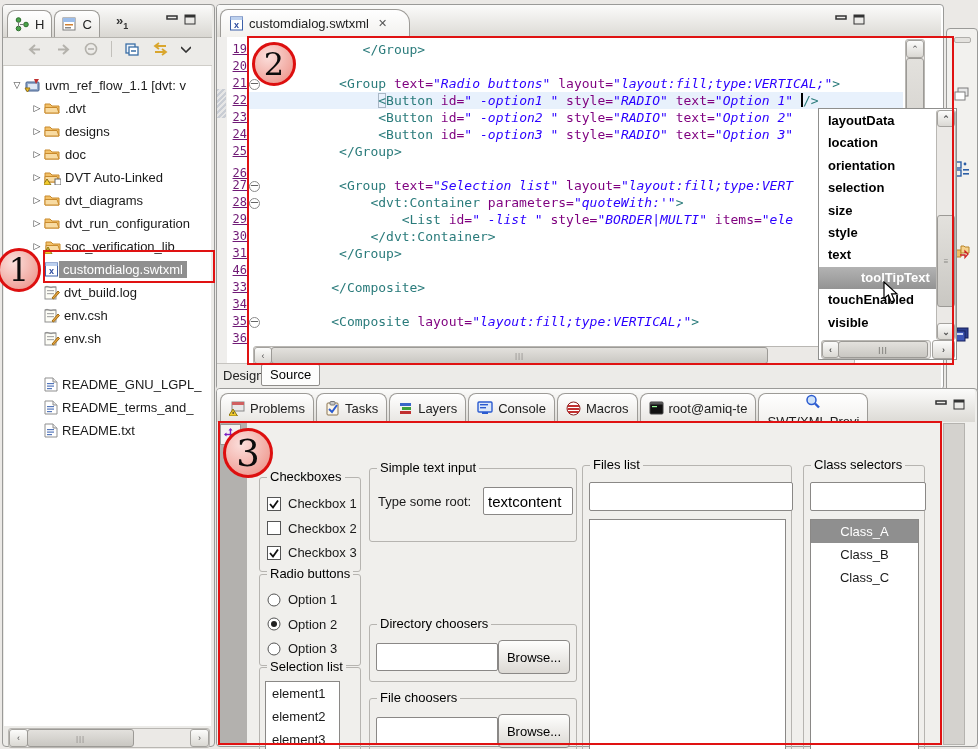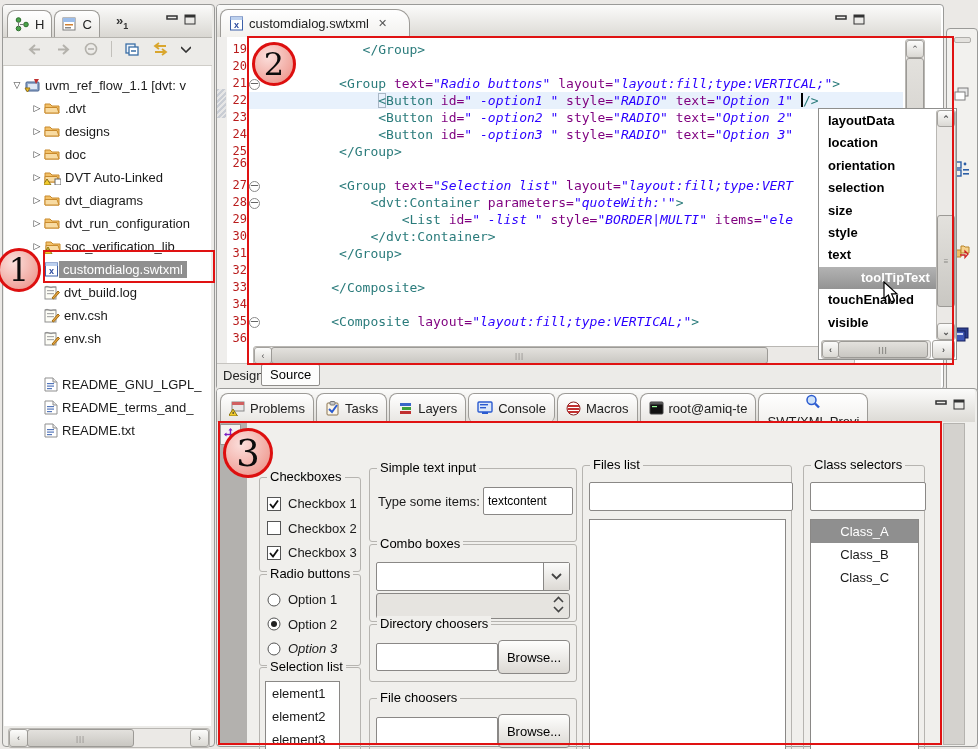--- a/index.html
+++ b/index.html
@@ -20,21 +20,21 @@
   
   .tree-row{position:absolute;left:0;height:22px;display:flex;align-items:center;white-space:nowrap;width:100%;}
   .tree-row .twisty{width:14px;text-align:center;font-size:9px;color:#333;flex:none;}
   .tree-row .lbl{padding:1px 4px;}
   .tree-row.sel .lbl{background:#8f8f8f;color:#fff;}
   .tree-row.sel{z-index:2;}
   .icon{display:inline-flex;align-items:center;justify-content:center;flex:none;}
   
   .code{font-family:"DejaVu Sans Mono",monospace;font-size:13px;line-height:17px;white-space:pre;}
   .gutter-num{position:absolute;right:6px;font-family:"DejaVu Sans Mono",monospace;
-              font-size:12px;color:#b91c1c;line-height:17px;}
+              font-size:12px;color:#701a75;line-height:17px;text-decoration:underline;}
   .fold{position:absolute;left:22px;width:9px;height:9px;border:1px solid #8a8a8a;border-radius:50%;
         background:#fff;}
   .fold::after{content:"";position:absolute;left:1px;right:1px;top:3px;height:1px;background:#666;}
   .seg-pl{color:#000;}
   .seg-tg{color:#2a7b7b;}
   .seg-at{color:#7f007f;}
   .seg-av{color:#2a00ff;font-style:italic;}
   .seg-tgb{color:#2a7b7b;box-shadow:0 0 0 1px #a9b7c6 inset;}
   .caret{display:inline-block;width:2px;height:14px;background:#000;vertical-align:-2px;}
   
@@ -46,21 +46,21 @@
             border-radius:3px;display:flex;align-items:center;justify-content:center;}
   .grip{color:#8a8884;font-size:8px;letter-spacing:1px;}
   
   .dd{background:#fff;border:1px solid #8f8f8d;z-index:30;}
   .dd-item{height:22.4px;line-height:22.4px;padding-left:9px;color:#000;}
   .dd-item.sel{background:linear-gradient(#b3b3b3,#939393);color:#fff;padding-left:42px;}
   
   .group{position:absolute;border:1px solid #b6b4b0;border-radius:3px;}
   .group-title{position:absolute;top:-9px;left:7px;background:#f0efec;padding:0 3px;color:#000;}
   .tinput{position:absolute;background:#fff;border:1px solid #8a8886;border-radius:2px;
-          font-size:12px;padding:0 4px;display:flex;align-items:center;color:#000;}
+          font-size:15px;padding:0 4px;display:flex;align-items:center;color:#000;}
   .btn{position:absolute;background:linear-gradient(#fefefd,#dcd9d4);border:1px solid #8a8886;
        border-radius:4px;display:flex;align-items:center;justify-content:center;color:#000;}
   .listbox{position:absolute;background:#fff;border:1px solid #8a8886;}
   .cbrow,.rdrow{position:absolute;display:flex;align-items:center;gap:7px;}
   .li-row{height:23px;line-height:23px;padding-left:6px;white-space:nowrap;}
   .li-row.sel{background:#8f8f8f;color:#fff;}
   .li-center{text-align:center;padding-left:0;}
   
   .redbox{position:absolute;border:2px solid #e01212;z-index:40;pointer-events:none;}
   .redcircle{position:absolute;border:3px solid #dd0f0f;border-radius:50%;z-index:41;
@@ -376,29 +376,29 @@
   <div class="abs" style="left:10px;top:32px;width:26px;height:326px;background:#fff;"></div>
   <div id="gutter" class="abs" style="left:10px;top:32px;width:26px;height:326px;">
       <div class="gutter-num" style="top: 4px;">19</div>
       <div class="gutter-num" style="top: 21px;">20</div>
       <div class="gutter-num" style="top: 38px;">21</div>
       <span class="fold" style="top: 42px;"></span>
       <div class="gutter-num" style="top: 55px;">22</div>
       <div class="gutter-num" style="top: 72px;">23</div>
       <div class="gutter-num" style="top: 89px;">24</div>
       <div class="gutter-num" style="top: 106px;">25</div>
-      <div class="gutter-num" style="top: 118px;">26</div>
+      <div class="gutter-num" style="top: 128px;">26</div>
       <div class="gutter-num" style="top: 140px;">27</div>
       <span class="fold" style="top: 144px;"></span>
       <div class="gutter-num" style="top: 157px;">28</div>
       <span class="fold" style="top: 161px;"></span>
       <div class="gutter-num" style="top: 174px;">29</div>
       <div class="gutter-num" style="top: 191px;">30</div>
       <div class="gutter-num" style="top: 208px;">31</div>
-      <div class="gutter-num" style="top: 225px;">32</div>
+      <div class="gutter-num" style="top: 225px;">46</div>
       <div class="gutter-num" style="top: 242px;">33</div>
       <div class="gutter-num" style="top: 259px;">34</div>
       <div class="gutter-num" style="top: 276px;">35</div>
       <span class="fold" style="top: 280px;"></span>
       <div class="gutter-num" style="top: 293px;">36</div>
     </div>
 
   <div class="abs" style="left:32px;top:87px;width:654px;height:17px;background:#e8f1fc;"></div>
 
   <div id="code" class="abs code" style="left:36px;top:36px;width:650px;height:322px;"><div class="code" style="position: absolute; left: 0px; top: 0px; height: 17px;"><span class="seg-pl">              </span><span class="seg-tg">&lt;/Group&gt;</span></div><div class="code" style="position: absolute; left: 0px; top: 17px; height: 17px;"></div><div class="code" style="position: absolute; left: 0px; top: 34px; height: 17px;"><span class="seg-pl">           </span><span class="seg-tg">&lt;Group</span><span class="seg-pl"> </span><span class="seg-at">text=</span><span class="seg-av">"Radio buttons"</span><span class="seg-pl"> </span><span class="seg-at">layout=</span><span class="seg-av">"layout:fill;type:VERTICAL;"</span><span class="seg-tg">&gt;</span></div><div class="code" style="position: absolute; left: 0px; top: 51px; height: 17px;"><span class="seg-pl">                </span><span class="seg-tgb">&lt;</span><span class="seg-tg">Button</span><span class="seg-pl"> </span><span class="seg-at">id=</span><span class="seg-av">" -option1 "</span><span class="seg-pl"> </span><span class="seg-at">style=</span><span class="seg-av">"RADIO"</span><span class="seg-pl"> </span><span class="seg-at">text=</span><span class="seg-av">"Option 1"</span><span class="seg-pl"> </span><span class="caret"></span><span class="seg-tg">/&gt;</span></div><div class="code" style="position: absolute; left: 0px; top: 68px; height: 17px;"><span class="seg-pl">                </span><span class="seg-tg">&lt;Button</span><span class="seg-pl"> </span><span class="seg-at">id=</span><span class="seg-av">" -option2 "</span><span class="seg-pl"> </span><span class="seg-at">style=</span><span class="seg-av">"RADIO"</span><span class="seg-pl"> </span><span class="seg-at">text=</span><span class="seg-av">"Option 2"</span></div><div class="code" style="position: absolute; left: 0px; top: 85px; height: 17px;"><span class="seg-pl">                </span><span class="seg-tg">&lt;Button</span><span class="seg-pl"> </span><span class="seg-at">id=</span><span class="seg-av">" -option3 "</span><span class="seg-pl"> </span><span class="seg-at">style=</span><span class="seg-av">"RADIO"</span><span class="seg-pl"> </span><span class="seg-at">text=</span><span class="seg-av">"Option 3"</span></div><div class="code" style="position: absolute; left: 0px; top: 102px; height: 17px;"><span class="seg-pl">           </span><span class="seg-tg">&lt;/Group&gt;</span></div><div class="code" style="position: absolute; left: 0px; top: 119px; height: 17px;"></div><div class="code" style="position: absolute; left: 0px; top: 136px; height: 17px;"><span class="seg-pl">           </span><span class="seg-tg">&lt;Group</span><span class="seg-pl"> </span><span class="seg-at">text=</span><span class="seg-av">"Selection list"</span><span class="seg-pl"> </span><span class="seg-at">layout=</span><span class="seg-av">"layout:fill;type:VERT</span></div><div class="code" style="position: absolute; left: 0px; top: 153px; height: 17px;"><span class="seg-pl">               </span><span class="seg-tg">&lt;dvt:Container</span><span class="seg-pl"> </span><span class="seg-at">parameters=</span><span class="seg-av">"quoteWith:'"</span><span class="seg-tg">&gt;</span></div><div class="code" style="position: absolute; left: 0px; top: 170px; height: 17px;"><span class="seg-pl">                   </span><span class="seg-tg">&lt;List</span><span class="seg-pl"> </span><span class="seg-at">id=</span><span class="seg-av">" -list "</span><span class="seg-pl"> </span><span class="seg-at">style=</span><span class="seg-av">"BORDER|MULTI"</span><span class="seg-pl"> </span><span class="seg-at">items=</span><span class="seg-av">"ele</span></div><div class="code" style="position: absolute; left: 0px; top: 187px; height: 17px;"><span class="seg-pl">               </span><span class="seg-tg">&lt;/dvt:Container&gt;</span></div><div class="code" style="position: absolute; left: 0px; top: 204px; height: 17px;"><span class="seg-pl">           </span><span class="seg-tg">&lt;/Group&gt;</span></div><div class="code" style="position: absolute; left: 0px; top: 221px; height: 17px;"></div><div class="code" style="position: absolute; left: 0px; top: 238px; height: 17px;"><span class="seg-pl">          </span><span class="seg-tg">&lt;/Composite&gt;</span></div><div class="code" style="position: absolute; left: 0px; top: 255px; height: 17px;"></div><div class="code" style="position: absolute; left: 0px; top: 272px; height: 17px;"><span class="seg-pl">          </span><span class="seg-tg">&lt;Composite</span><span class="seg-pl"> </span><span class="seg-at">layout=</span><span class="seg-av">"layout:fill;type:VERTICAL;"</span><span class="seg-tg">&gt;</span></div><div class="code" style="position: absolute; left: 0px; top: 289px; height: 17px;"></div></div>
@@ -529,21 +529,21 @@
       <div class="tab" style="height: 28px;">
         <span class="icon">
           <svg width="15" height="15">
             <rect x="2" y="2" width="11" height="3" fill="#3a66c8"></rect>
             <rect x="4" y="6" width="9" height="3" fill="#3ca03c"></rect>
             <rect x="2" y="10" width="11" height="3" fill="#c03030"></rect>
           </svg>
         </span>
         <span>Layers</span>
       </div>
-      <div class="tab" style="height: 28px; border-radius: 6px;">
+      <div class="tab" style="height: 28px;">
         <span class="icon">
           <svg width="16" height="14">
             <rect x="1" y="1" width="14" height="10" rx="1" fill="#dce8f8" stroke="#2b5bd0" stroke-width="1.4"></rect>
             <rect x="3" y="3" width="8" height="1.4" fill="#2b5bd0"></rect>
             <rect x="3" y="6" width="6" height="1.4" fill="#2b5bd0"></rect>
             <rect x="5" y="11" width="6" height="2" fill="#2b5bd0"></rect>
           </svg>
         </span>
         <span>Console</span>
       </div>
@@ -647,65 +647,47 @@
           </svg>
           <span>Option 1</span>
         </div>
         <div class="rdrow" style="left: 50px; top: 194.5px;">
           <svg width="14" height="14">
             <circle cx="7" cy="7" r="6" fill="#fff" stroke="#555"></circle>
             <circle cx="7" cy="7" r="3" fill="#222"></circle>
           </svg>
           <span>Option 2</span>
         </div>
-        <div class="rdrow" style="left: 50px; top: 219px; font-style: italic;">
+        <div class="rdrow" style="left: 50px; top: 219px;">
           <svg width="14" height="14">
             <circle cx="7" cy="7" r="6" fill="#fff" stroke="#555"></circle>
           </svg>
           <span>Option 3</span>
         </div>
       </div>
 
     <div class="group" style="left:42px;top:245px;width:100px;height:94px;">
       <span class="group-title">Selection list</span>
       <div class="listbox" style="left:5px;top:13px;width:73px;height:73px;">
         <div id="sel-list">
             <div class="li-row">element1</div>
             <div class="li-row">element2</div>
             <div class="li-row">element3</div>
           </div>
       </div>
     </div>
 
     <div class="group" style="left:152px;top:46px;width:206px;height:72px;">
       <span class="group-title">Simple text input</span>
-      <span class="abs" style="left:8px;top:25px;">Type some items:</span>
+      <span class="abs" style="left:8px;top:25px;">Type some root:</span>
       <div class="tinput" style="left:113px;top:18px;width:80px;height:26px;">
         <span>textcontent</span>
       </div>
     </div>
 
-    <div class="group" style="left:152px;top:122px;width:206px;height:76px;">
-      <span class="group-title">Combo boxes</span>
-      <div class="tinput" style="left:6px;top:17px;width:192px;height:27px;padding:0;">
-        <span class="abs" style="right:0;top:0;width:25px;height:100%;background:linear-gradient(#fbfbfa,#dcd9d4);border-left:1px solid #8a8886;display:flex;align-items:center;justify-content:center;">
-          <svg width="11" height="7">
-              <path d="M1,1 L5.5,5.5 L10,1" fill="none" stroke="#444" stroke-width="1.8"></path>
-            </svg>
-        </span>
-      </div>
-      <div class="tinput" style="left:6px;top:48px;width:192px;height:24px;background:#e6e4e0;border-radius:3px;padding:0;">
-        <span class="abs" style="right:5px;top:1px;">
-          <svg width="11" height="20">
-              <path d="M1,7 L5.5,2.5 L10,7" fill="none" stroke="#444" stroke-width="1.6"></path>
-              <path d="M1,12 L5.5,16.5 L10,12" fill="none" stroke="#444" stroke-width="1.6"></path>
-            </svg>
-        </span>
-      </div>
-    </div>
 
     <div class="group" style="left:152px;top:202px;width:206px;height:56px;">
       <span class="group-title">Directory choosers</span>
       <div class="tinput" style="left:6px;top:18px;width:112px;height:26px;"></div>
       <div class="btn" style="left:128px;top:15px;width:70px;height:32px;">
         <span>Browse...</span>
       </div>
     </div>
 
     <div class="group" style="left:152px;top:276px;width:206px;height:56px;">

